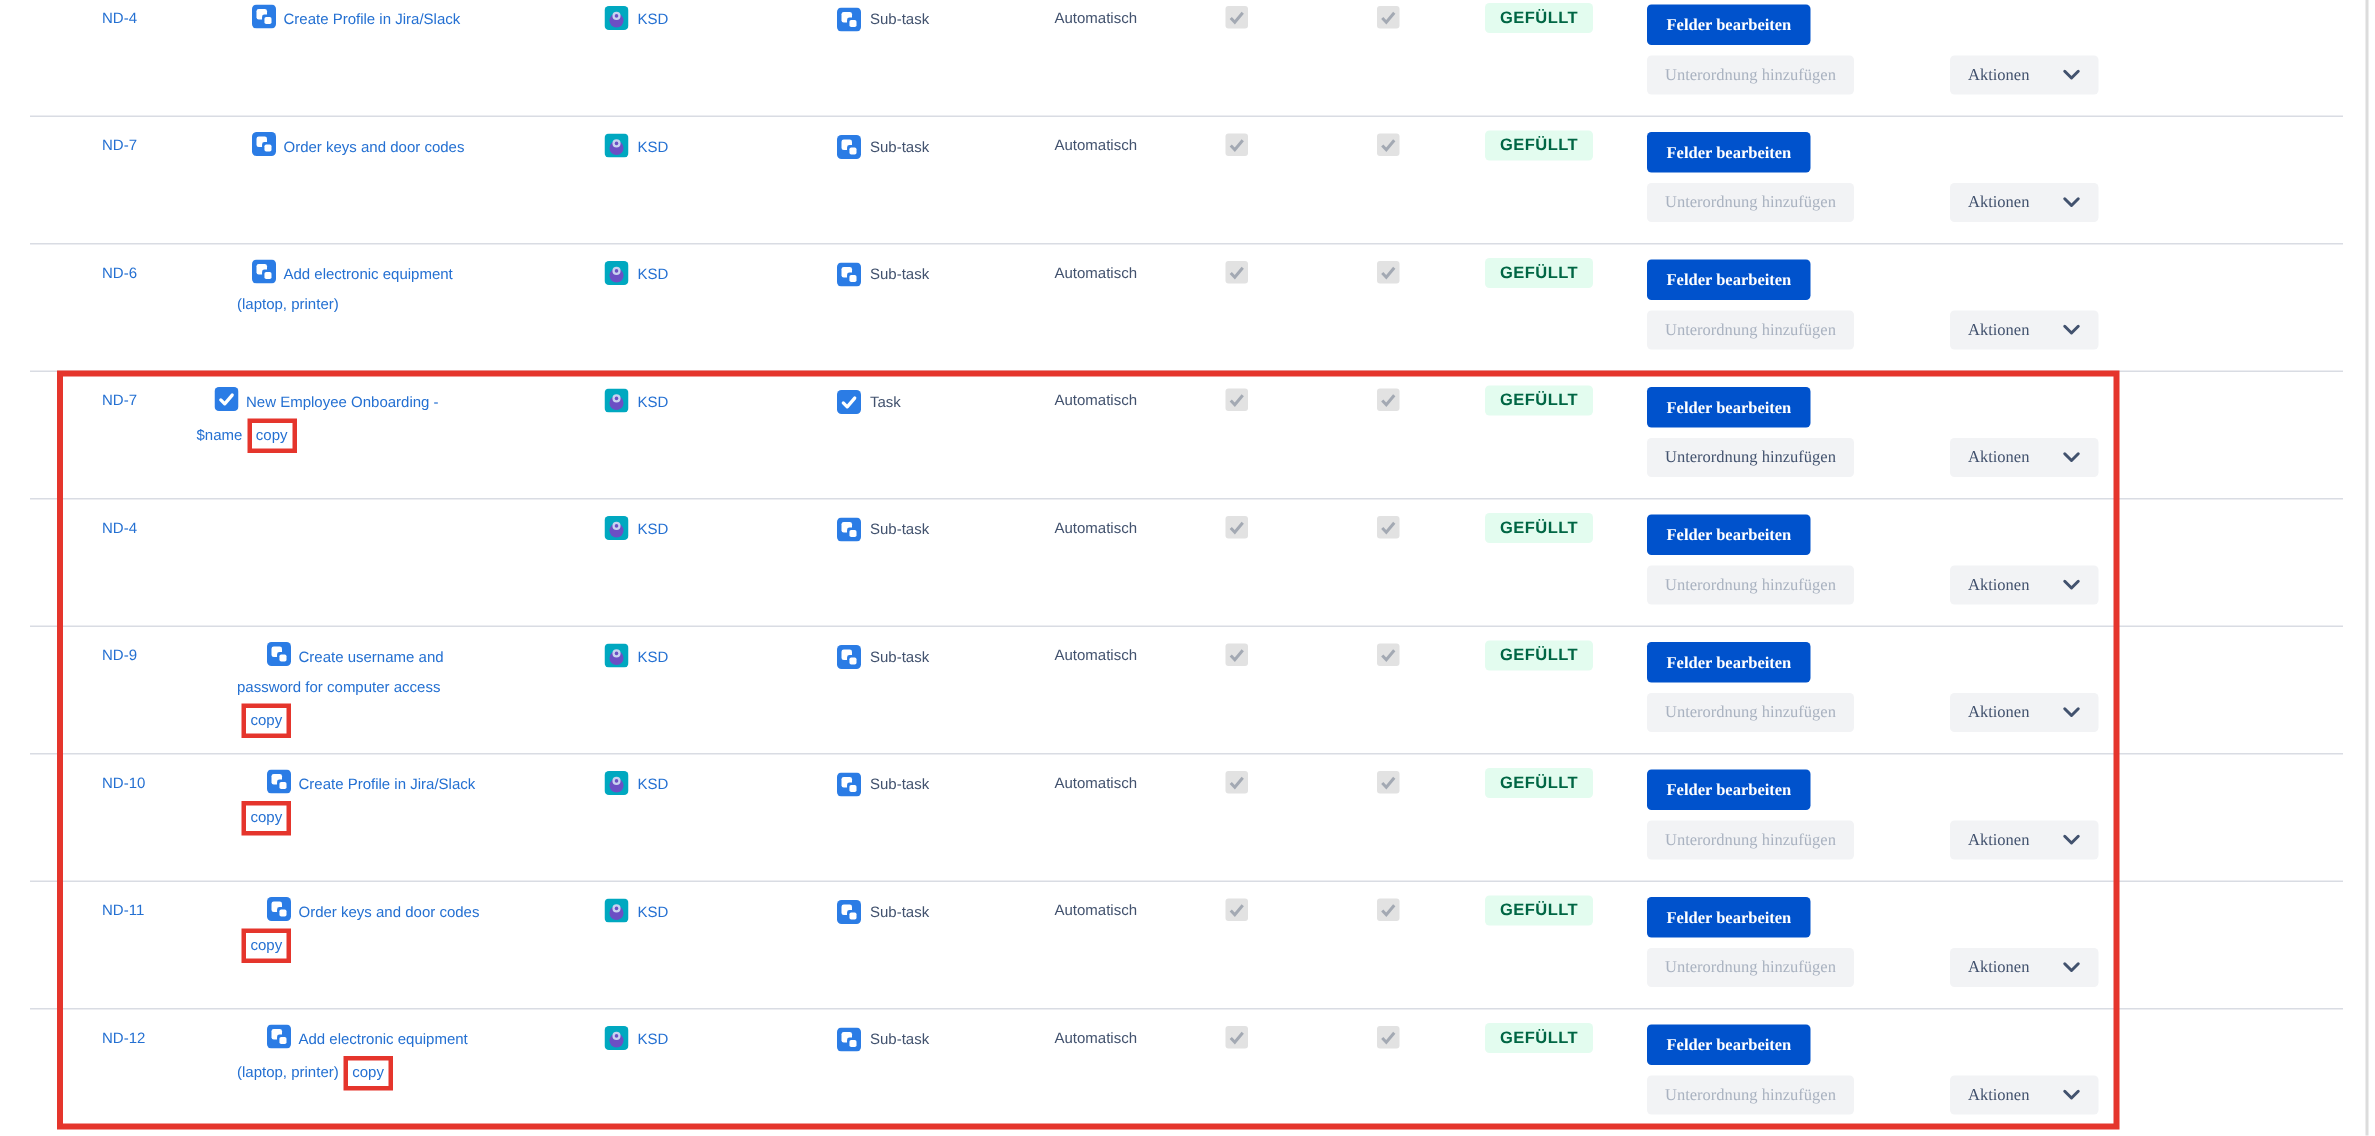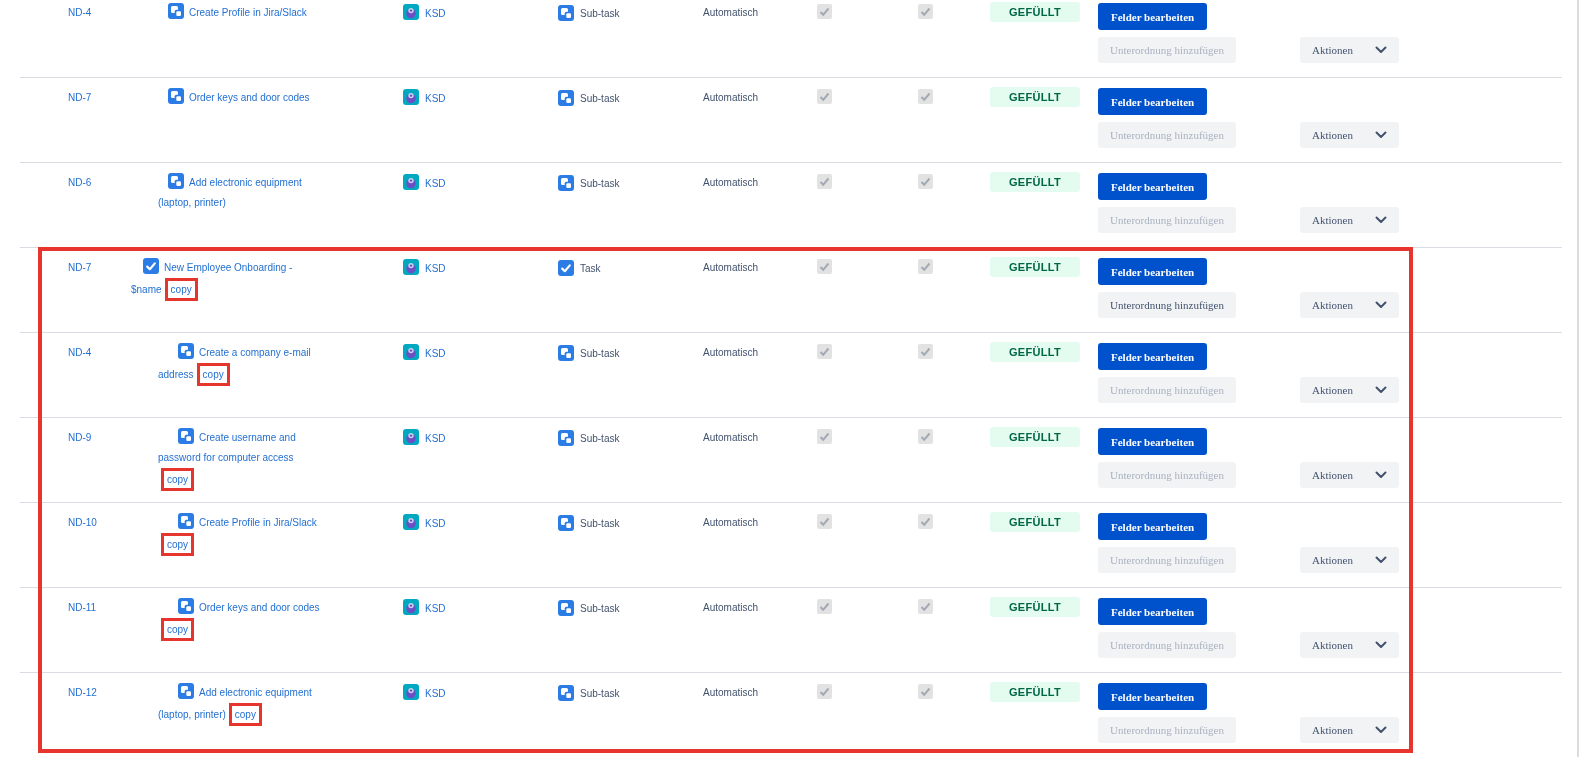--- a/index.html
+++ b/index.html
@@ -22,21 +22,21 @@
   .sicon{display:inline-block;width:16px;height:16px;vertical-align:-3px;margin-right:5px;text-indent:0;}
   .sicon svg,.ticon svg{display:block;}
   .project{left:403px;top:13px;display:flex;gap:6px;align-items:center;height:16px;}
   .ptxt{color:var(--link-blue);}
   .type{left:558px;top:13px;display:flex;gap:6px;align-items:center;height:16px;color:var(--text-dark,#42526e);}
   .ticon{display:inline-block;width:16px;height:16px;}
   .auto{left:703px;top:13px;line-height:16px;color:var(--text-dark,#42526e);}
   .cb{position:absolute;top:12px;width:15px;height:15px;border-radius:2px;background:var(--checkbox-bg,#e2e2e2);display:flex;align-items:center;justify-content:center;}
   .cb1{left:817px;}
   .cb2{left:918px;}
-  .badge{position:absolute;left:990px;top:10px;width:90px;height:20px;border-radius:3px;
+  .badge{position:absolute;left:990px;top:10px;width:72px;height:20px;border-radius:3px;
     background:var(--badge-bg,#e3fcef);color:var(--badge-text,#006644);
     font-size:11px;font-weight:700;letter-spacing:.3px;display:flex;align-items:center;justify-content:center;}
   .btn{position:absolute;display:flex;align-items:center;border:none;border-radius:3px;
     font-family:Liberation Serif, serif;font-size:11px;cursor:pointer;}
   .btn.primary{left:1098px;top:11px;height:27px;padding:0 13px;background:var(--primary-btn-bg,#0052cc);
     color:var(--primary-btn-text,#fff);font-weight:700;}
   .btn.sub{left:1098px;top:45px;height:26px;padding:0 12px;background:var(--secondary-btn-bg,#f2f3f5);
     color:var(--secondary-btn-text-disabled,#a9b2c0);}
   .btn.sub.enabled{color:var(--secondary-btn-text,#42526e);}
   .btn.actions{left:1300px;top:45px;height:26px;padding:0 12px;background:var(--secondary-btn-bg,#f2f3f5);
@@ -247,26 +247,20 @@
     <button class="btn sub enabled">Unterordnung hinzufügen</button>
     <button class="btn actions">
       <span class="atxt">Aktionen</span>
       <svg width="12" height="8" viewBox="0 0 12 8">
         <path d="M1.5 1.5 L6 6 L10.5 1.5" fill="none" style="stroke:var(--secondary-btn-text)" stroke-width="2" stroke-linecap="round" stroke-linejoin="round"></path>
       </svg>
     </button>
   </div>
 <div class="row sep" style="top: 332px;">
     <a class="cell key" href="#">ND-4</a>
-    <a class="cell summary ind2" href="#"><span class="sicon"><svg id="def-subtask" width="16" height="16" viewBox="0 0 16 16">
-    <rect width="16" height="16" rx="3" style="fill:var(--icon-blue)"></rect>
-    <rect x="3" y="3" width="7" height="7" rx="1.5" fill="#fff"></rect>
-    <rect x="6.7" y="6.7" width="6.8" height="6.8" rx="1.6" style="fill:var(--icon-blue)"></rect>
-    <rect x="8.3" y="8.3" width="4.7" height="4.7" rx="1.2" fill="#fff"></rect>
-  </svg></span>Create a company e-mail<br>address<span class="copy-box">copy</span></a>
     <a class="cell project" href="#">
       <span class="picon">
         <svg width="16" height="16" viewBox="0 0 16 16">
           <rect width="16" height="16" rx="3" style="fill:var(--avatar-teal)"></rect>
           <circle cx="8" cy="9.6" r="4.7" style="fill:var(--avatar-purple)"></circle>
           <circle cx="8" cy="6.6" r="2.7" style="fill:var(--avatar-light)"></circle>
           <circle cx="8" cy="6.6" r="1.2" style="fill:var(--avatar-purple)"></circle>
         </svg>
       </span>
       <span class="ptxt">KSD</span>

